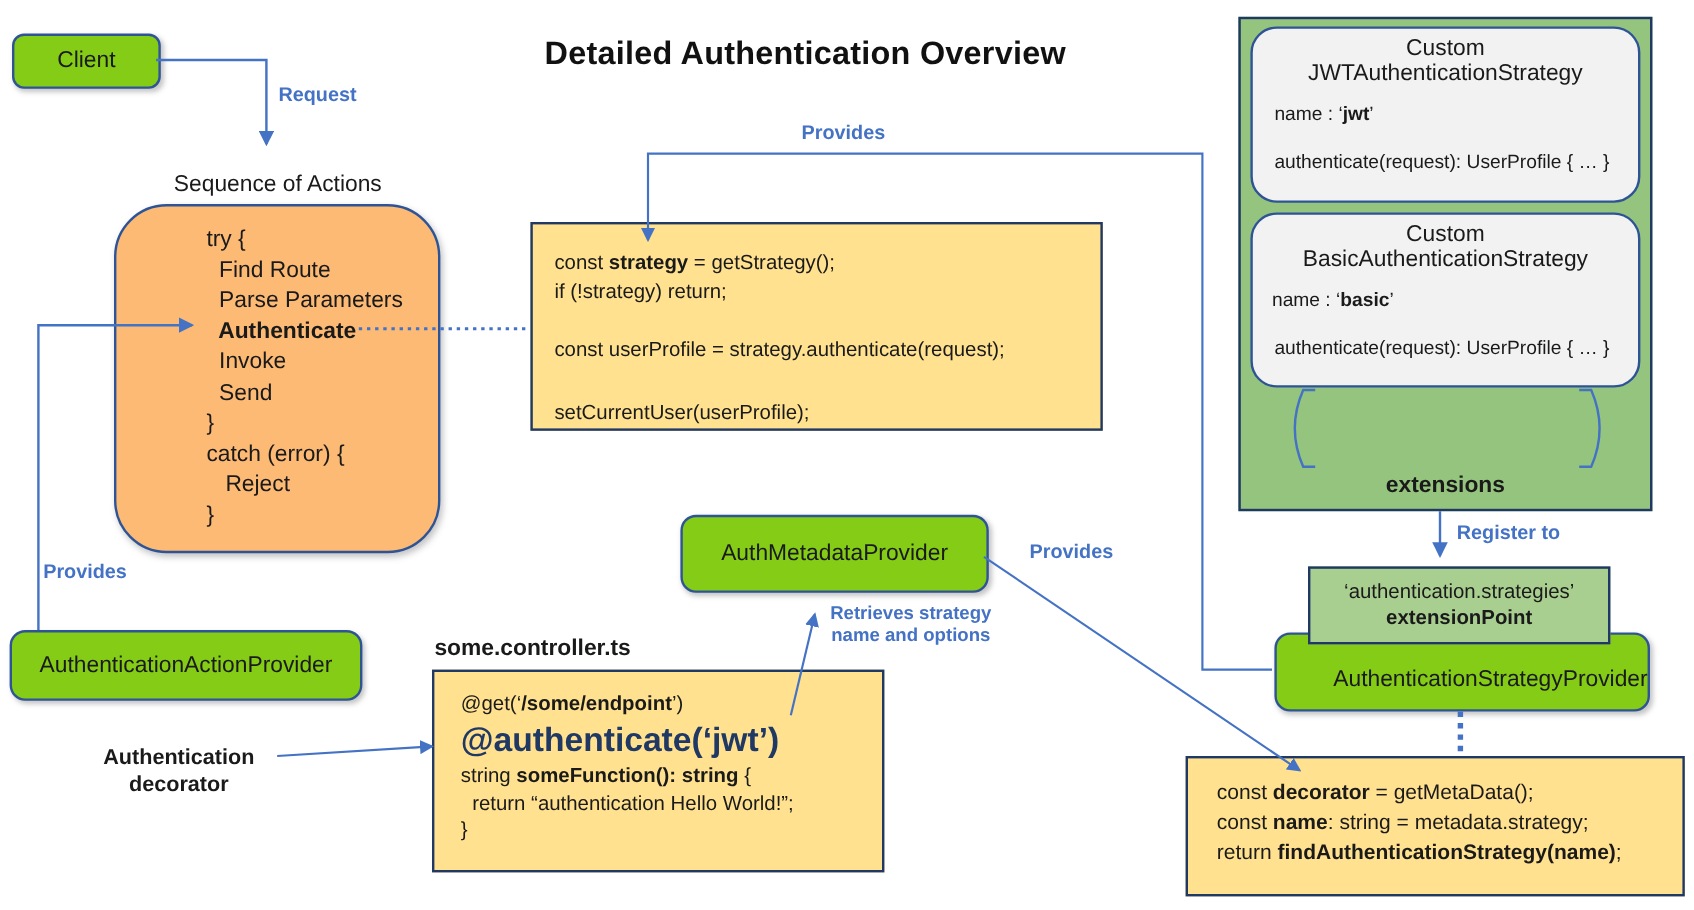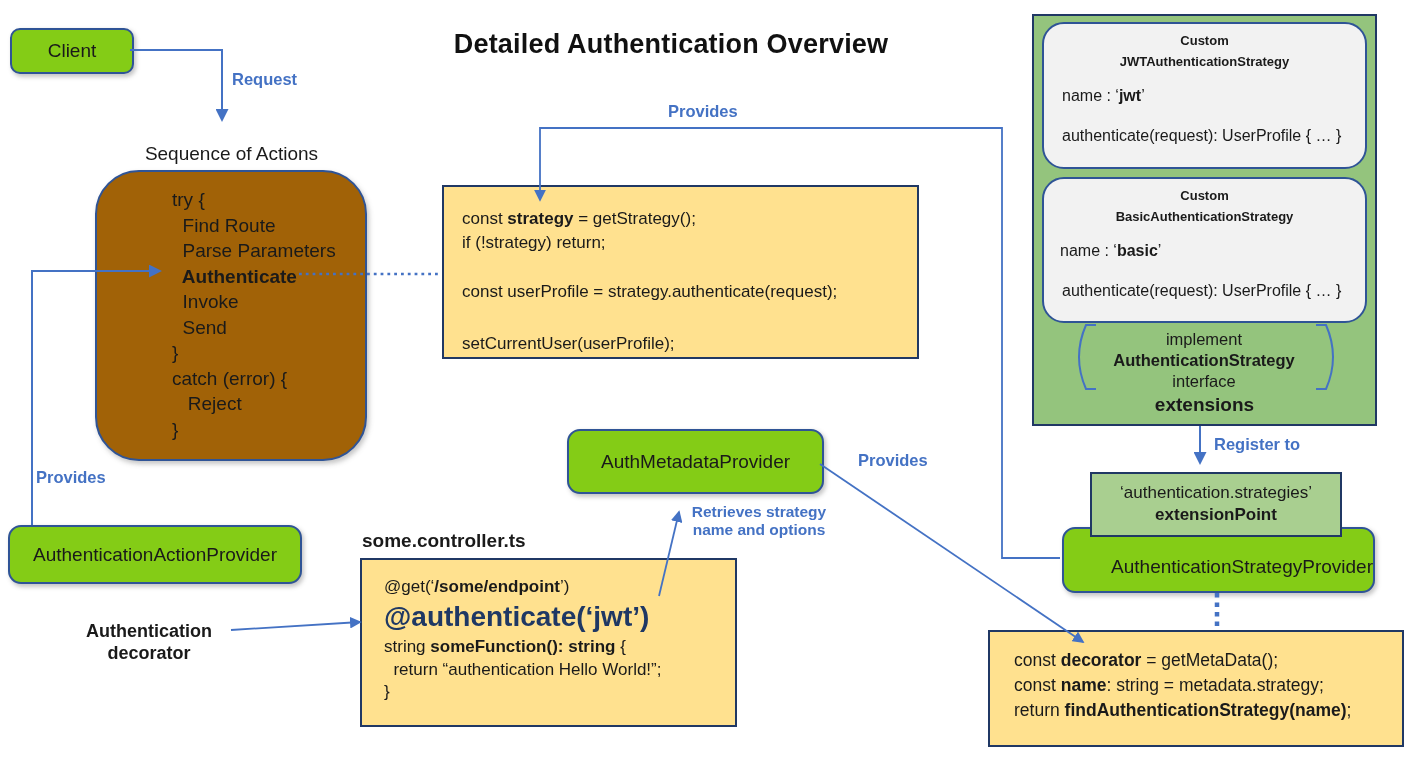--- a/index.html
+++ b/index.html
@@ -14,27 +14,27 @@
         box-shadow:2px 2.5px 4px rgba(90,90,90,.35);
         display:flex;align-items:center;justify-content:center;
         font-size:19px;color:#1a1a1a;}
 
   
   .code{background:#FFE18F;border:2.5px solid #203864;font-size:17px;}
   .code .ln{white-space:pre;line-height:24px;}
 
   .blue-label{color:#4472C4;font-weight:600;font-size:16.5px;}
 
-  .seq-box{background:#a16207;border:2.5px solid #2F5496;border-radius:44px;
+  .seq-box{background:#fdba74;border:2.5px solid #2F5496;border-radius:44px;
            box-shadow:2px 3px 5px rgba(90,90,90,.35);}
   .seq-line{white-space:pre;font-size:19px;line-height:25.5px;}
 
   .panel{background:#94C47D;border:2.5px solid #203864;}
   .card{background:#F2F2F2;border:2.5px solid #2F5496;border-radius:22px;font-size:16px;}
-  .card .ttl{text-align:center;font-weight:bold;font-size:13px;line-height:21px;}
+  .card .ttl{text-align:center;font-weight:normal;font-size:19px;line-height:21px;}
   .card .row{padding-left:18px;line-height:20px;}
 
   .ext-point{background:#A9CF90;border:2.5px solid #203864;text-align:center;font-size:17px;}
 
   .title{font-size:27px;font-weight:bold;letter-spacing:.2px;text-align:center;color:#111;}
   svg.wires{position:absolute;left:0;top:0;z-index:10;pointer-events:none;}
   .under{z-index:1;justify-content:flex-end;} .over{z-index:2;}
 </style>
 </head>
 <body>
@@ -120,24 +120,20 @@
       <div class="row pre" style="margin-top:20px;">authenticate(request): UserProfile { … }</div>
     </div>
 
     <div class="abs card" style="left:8px;top:161px;width:321px;height:142px;">
       <div class="ttl" style="padding-top:6px;">Custom</div>
       <div class="ttl">BasicAuthenticationStrategy</div>
       <div class="row pre" style="margin-top:14px;padding-left:16px;"><span>name : ‘</span><span class="b">basic</span><span>’</span></div>
       <div class="row pre" style="margin-top:20px;">authenticate(request): UserProfile { … }</div>
     </div>
 
-    <div class="abs" style="left:50px;top:313px;width:240px;text-align:center;font-size:16.5px;line-height:21px;">
-      <div>implement</div>
-      <div><span class="b">AuthenticationStrategy</span><span> interface</span></div>
-    </div>
 
     <div class="abs" style="left:0;top:378px;width:100%;text-align:center;font-weight:bold;font-size:19px;">extensions</div>
   </div>
 
   <div class="abs blue-label" style="left:1214px;top:435px;">Register to</div>
 
   <div class="abs node under" style="left:1062px;top:527px;width:309px;height:62px;">
     <span style="padding-top:14px;">AuthenticationStrategyProvider</span>
   </div>
 

